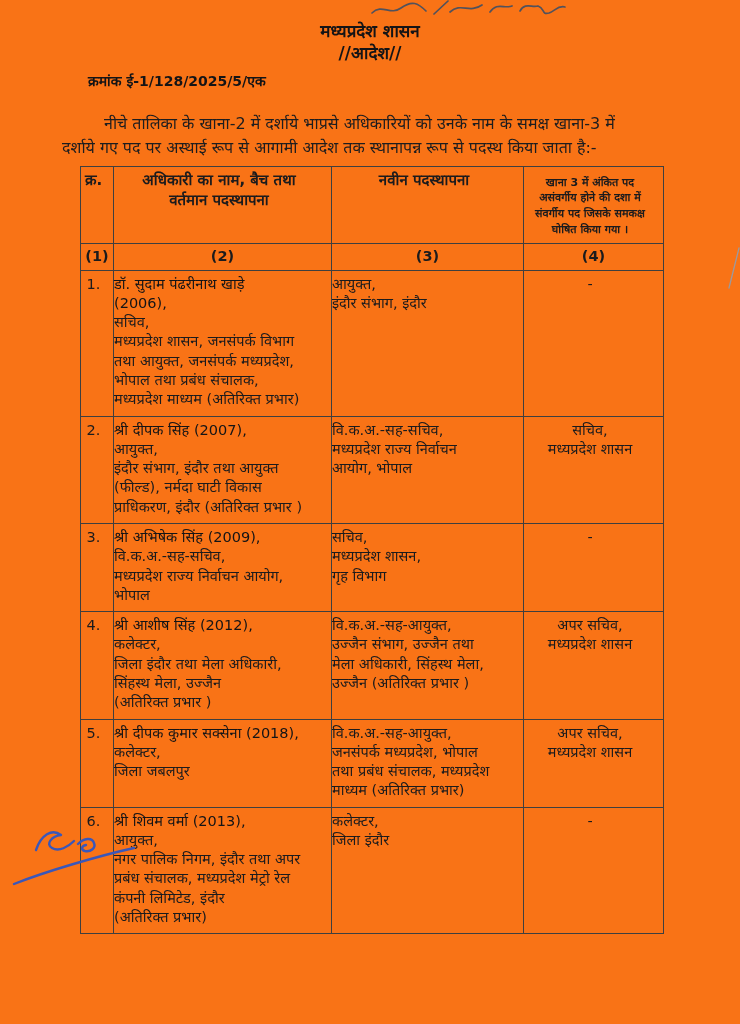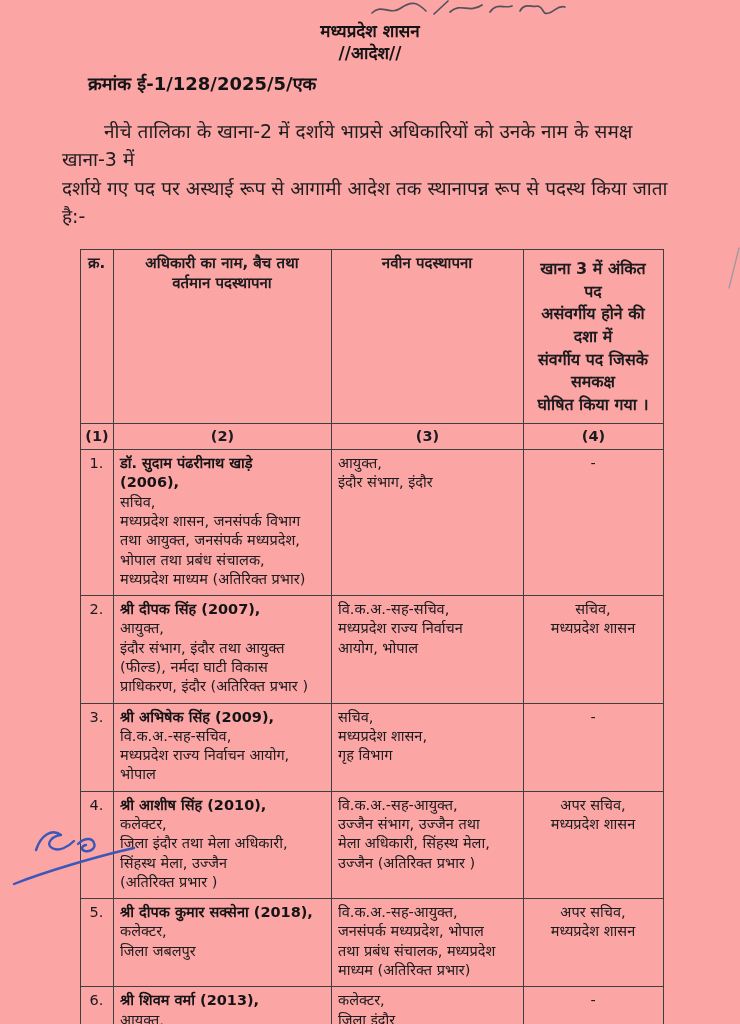--- a/index.html
+++ b/index.html
@@ -1,73 +1,73 @@
 <!DOCTYPE html>
 <html lang="hi"><head>
 <meta charset="utf-8">
 <style>
   html, body { margin: 0; padding: 0; background: #e8e8e6; }
   .page {
     position: relative;
     width: 740px;
     height: 1024px;
     margin: 0 auto;
-    background: #fca5a5;
+    background: #f97316;
     overflow: hidden;
     font-family: "DejaVu Sans", "Liberation Sans", sans-serif;
     color: #1b1b1d;
     box-sizing: border-box;
   }
   .preline { white-space: pre-line; }
   .doc-header {
     padding-top: 20px;
     text-align: center;
     font-weight: bold;
     font-size: 17px;
     line-height: 1.32;
     color: #141416;
   }
   .doc-header .u { text-decoration: underline; text-underline-offset: 3px; }
   .ref-row {
     display: flex;
     justify-content: space-between;
     padding: 6px 88px 0 88px;
     font-weight: bold;
-    font-size: 18px;
+    font-size: 14px;
     color: #141416;
     white-space: pre;
   }
   .intro {
-    margin: 22px 58px 18px 62px;
-    font-size: 19px;
+    margin: 22px 58px 6px 62px;
+    font-size: 16px;
     line-height: 1.5;
     text-indent: 42px;
     color: #1d1d1f;
   }
   table.posting {
     border-collapse: collapse;
     table-layout: fixed;
     margin-left: 80px;
     width: 583px;
     font-size: 14.5px;
     line-height: 1.33;
   }
   table.posting th, table.posting td {
     border: 1.4px solid #3f3f3f;
     vertical-align: top;
-    padding: 4px 7px 6px 6px;
+    padding: 4px 7px 6px 0;
   }
   th.h { font-weight: bold; text-align: center; font-size: 15px; padding-top: 6px; }
-  th.h.small { font-size: 16px; line-height: 1.42; padding-top: 8px; }
+  th.h.small { font-size: 11px; line-height: 1.42; padding-top: 8px; }
   tr.nums td { text-align: center; font-weight: bold; padding: 3px 2px; }
   td.sn { text-align: center; padding-left: 2px; padding-right: 2px; }
   td.c2 { text-align: left; }
   td.c3 { text-align: left; }
   td.c4 { text-align: center; }
-  .name { font-weight: bold; color: #141416; }
+  .name { font-weight: normal; color: #141416; }
   .scribble { position: absolute; pointer-events: none; }
 </style>
 </head>
 <body>
 
 <div class="page">
 
   <svg class="scribble" style="left:368px; top:0;" width="210" height="20" viewBox="0 0 210 20" aria-hidden="true">
     <g fill="none" stroke="#52525c" stroke-width="1.7" stroke-linecap="round">
       <path d="M4 13 C 14 3, 22 16, 33 8 S 50 3, 58 11"></path>
@@ -167,21 +167,21 @@
 भोपाल</div>
         </td>
         <td class="c3 preline">सचिव,
 मध्यप्रदेश शासन,
 गृह विभाग</td>
         <td class="c4 preline">-</td>
       </tr>
       <tr>
         <td class="sn">4.</td>
         <td class="c2">
-          <div class="name preline">श्री आशीष सिंह (2010),</div>
+          <div class="name preline">श्री आशीष सिंह (2012),</div>
           <div class="preline">कलेक्टर,
 जिला इंदौर तथा मेला अधिकारी,
 सिंहस्थ मेला, उज्जैन
 (अतिरिक्त प्रभार )</div>
         </td>
         <td class="c3 preline">वि.क.अ.-सह-आयुक्त,
 उज्जैन संभाग, उज्जैन तथा
 मेला अधिकारी, सिंहस्थ मेला,
 उज्जैन (अतिरिक्त प्रभार )</td>
         <td class="c4 preline">अपर सचिव,

